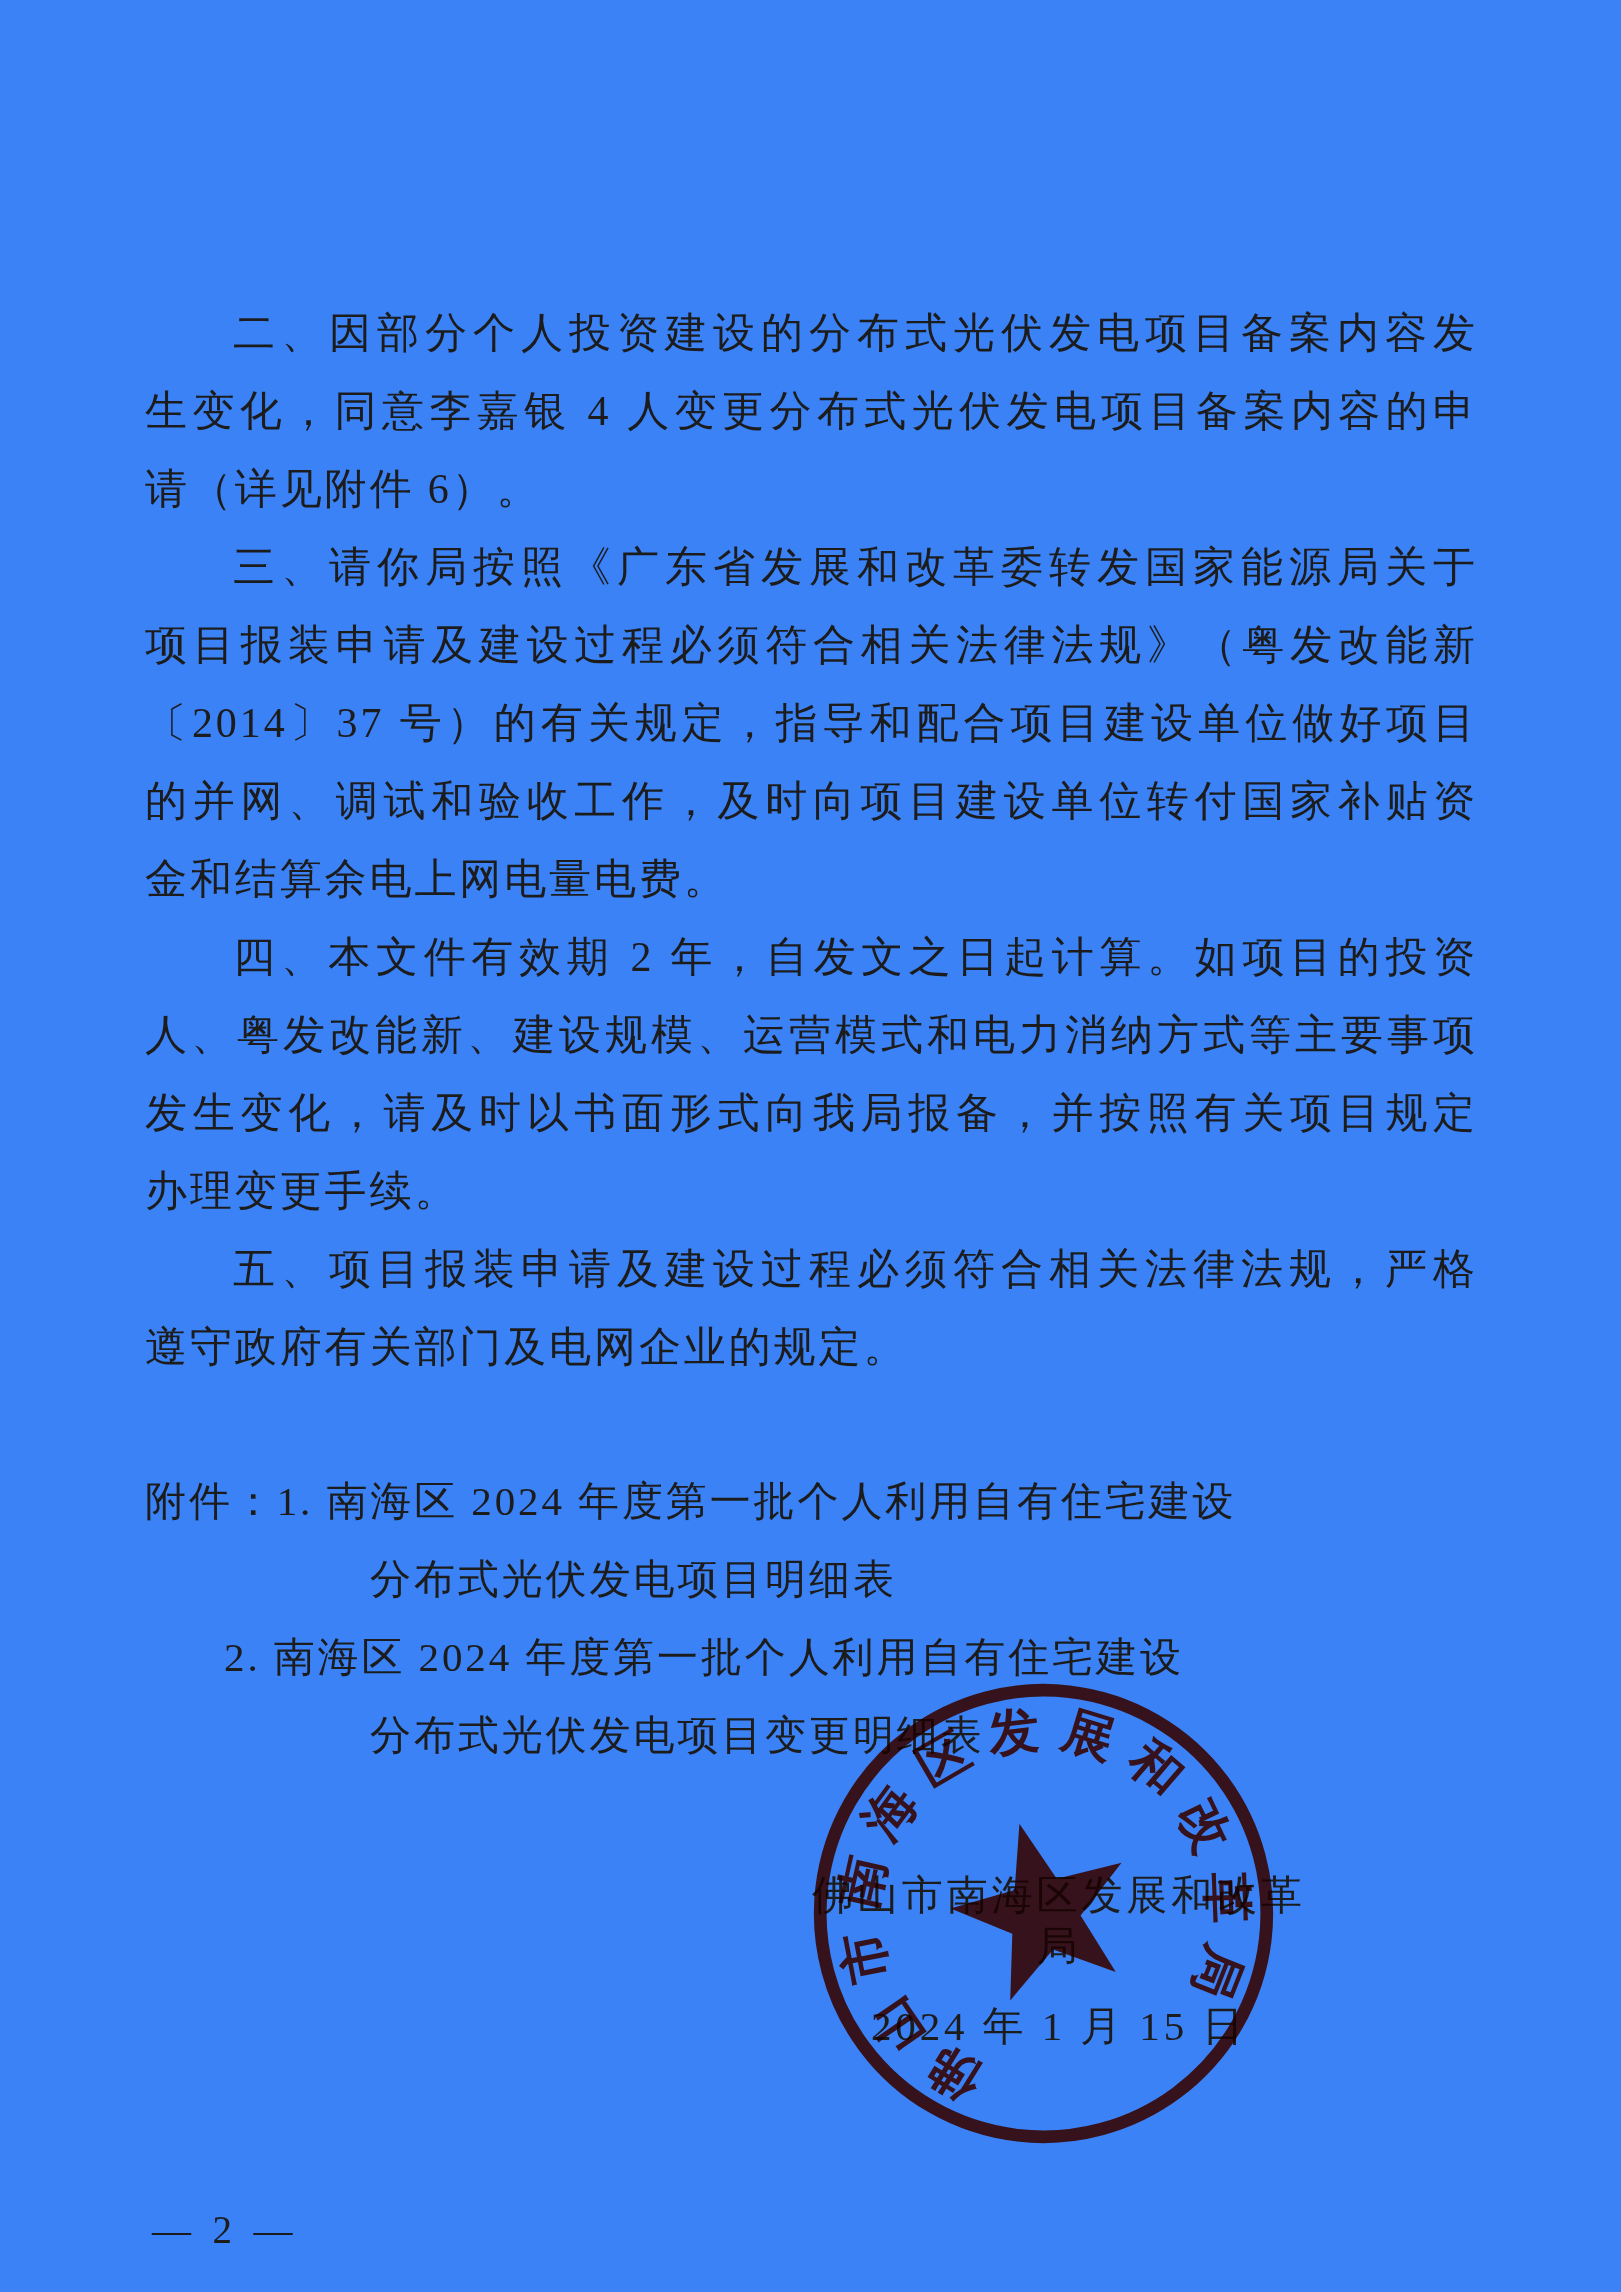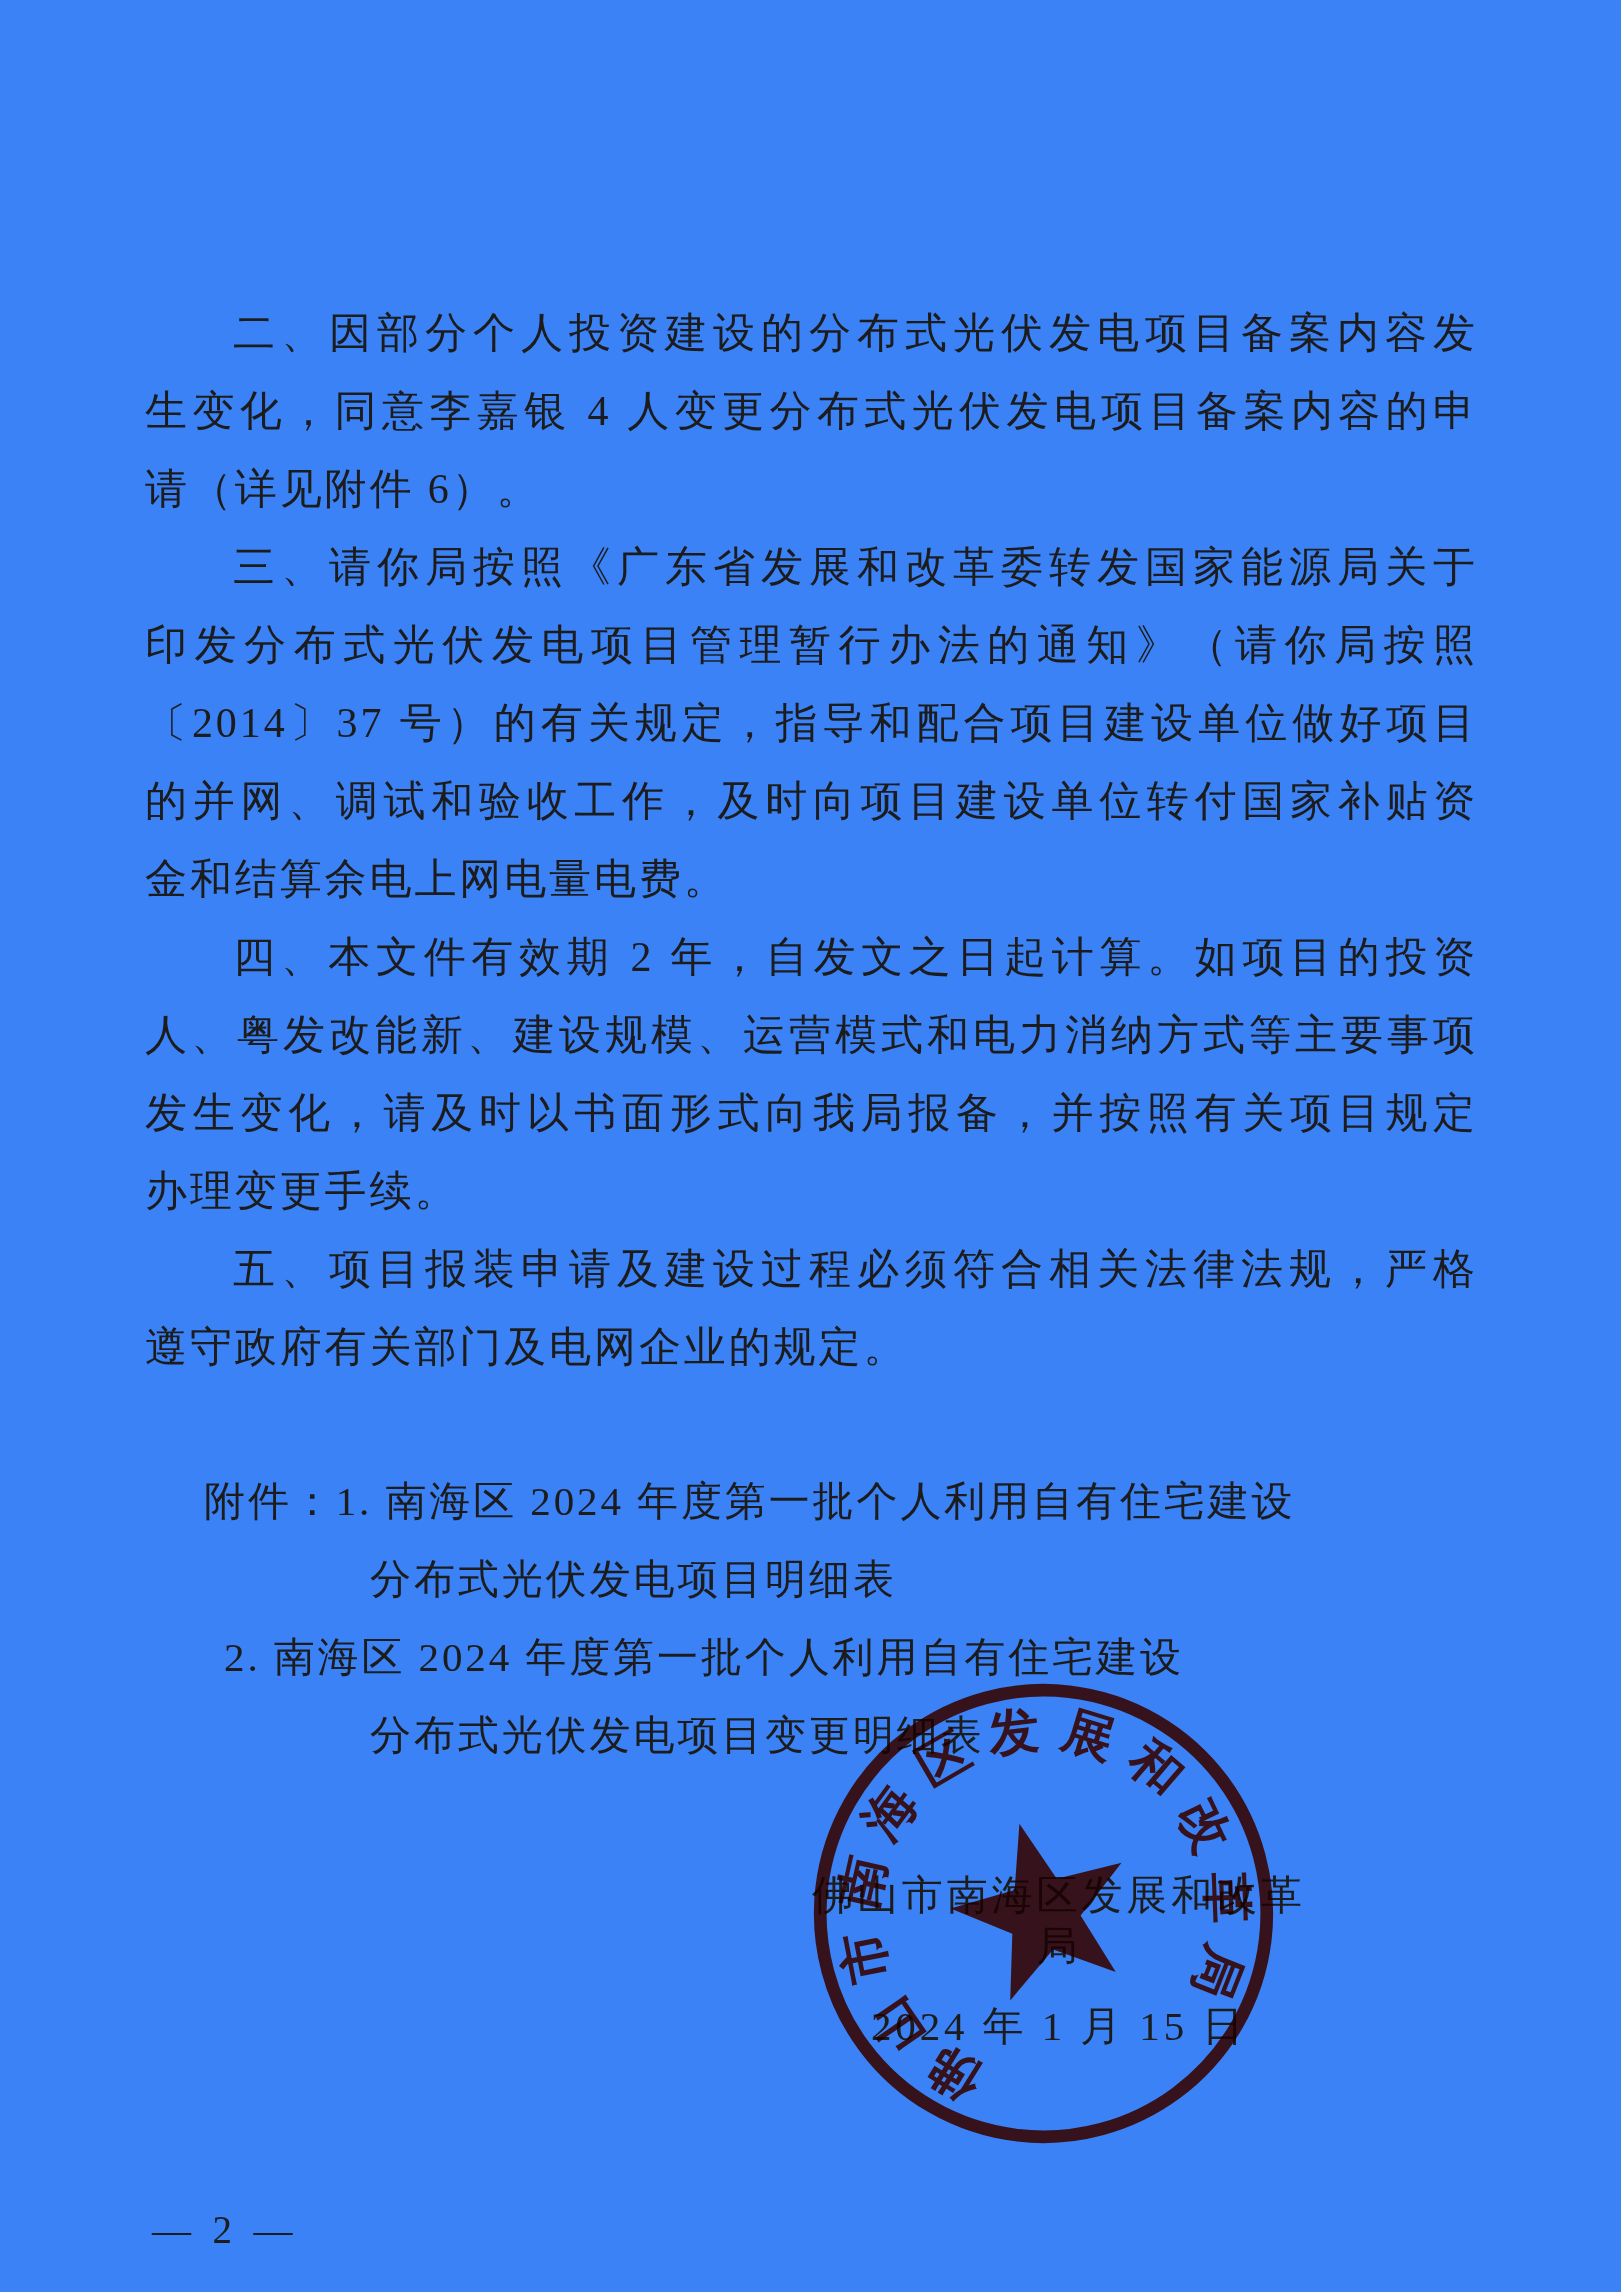--- a/index.html
+++ b/index.html
@@ -44,34 +44,34 @@
 </head>
 <body>
 
 <div class="page">
 
   <div class="body-text">
     <div class="bline indent full">二、因部分个人投资建设的分布式光伏发电项目备案内容发</div>
     <div class="bline full">生变化，同意李嘉银 4 人变更分布式光伏发电项目备案内容的申</div>
     <div class="bline">请（详见附件 6）。</div>
     <div class="bline indent full">三、请你局按照《广东省发展和改革委转发国家能源局关于</div>
-    <div class="bline full">印发分布式光伏发电项目管理暂行办法的通知》（请你局按照</div>
+    <div class="bline full">项目报装申请及建设过程必须符合相关法律法规》（粤发改能新</div>
     <div class="bline full">〔2014〕37 号）的有关规定，指导和配合项目建设单位做好项目</div>
     <div class="bline full">的并网、调试和验收工作，及时向项目建设单位转付国家补贴资</div>
     <div class="bline">金和结算余电上网电量电费。</div>
     <div class="bline indent full">四、本文件有效期 2 年，自发文之日起计算。如项目的投资</div>
     <div class="bline full">人、粤发改能新、建设规模、运营模式和电力消纳方式等主要事项</div>
     <div class="bline full">发生变化，请及时以书面形式向我局报备，并按照有关项目规定</div>
     <div class="bline">办理变更手续。</div>
     <div class="bline indent full">五、项目报装申请及建设过程必须符合相关法律法规，严格</div>
     <div class="bline">遵守政府有关部门及电网企业的规定。</div>
   </div>
 
   <div class="attachments">
-    <div class="aline" style="margin-left:59px;">附件：1. 南海区 2024 年度第一批个人利用自有住宅建设</div>
+    <div class="aline" style="">附件：1. 南海区 2024 年度第一批个人利用自有住宅建设</div>
     <div class="aline" style="margin-left:225px;">分布式光伏发电项目明细表</div>
     <div class="aline" style="margin-left:79px;">2. 南海区 2024 年度第一批个人利用自有住宅建设</div>
     <div class="aline" style="margin-left:225px;">分布式光伏发电项目变更明细表</div>
   </div>
 
   <div class="signature">
     <div class="sig-agency">佛山市南海区发展和改革局</div>
     <div class="sig-date">2024 年 1 月 15 日</div>
   </div>
 

